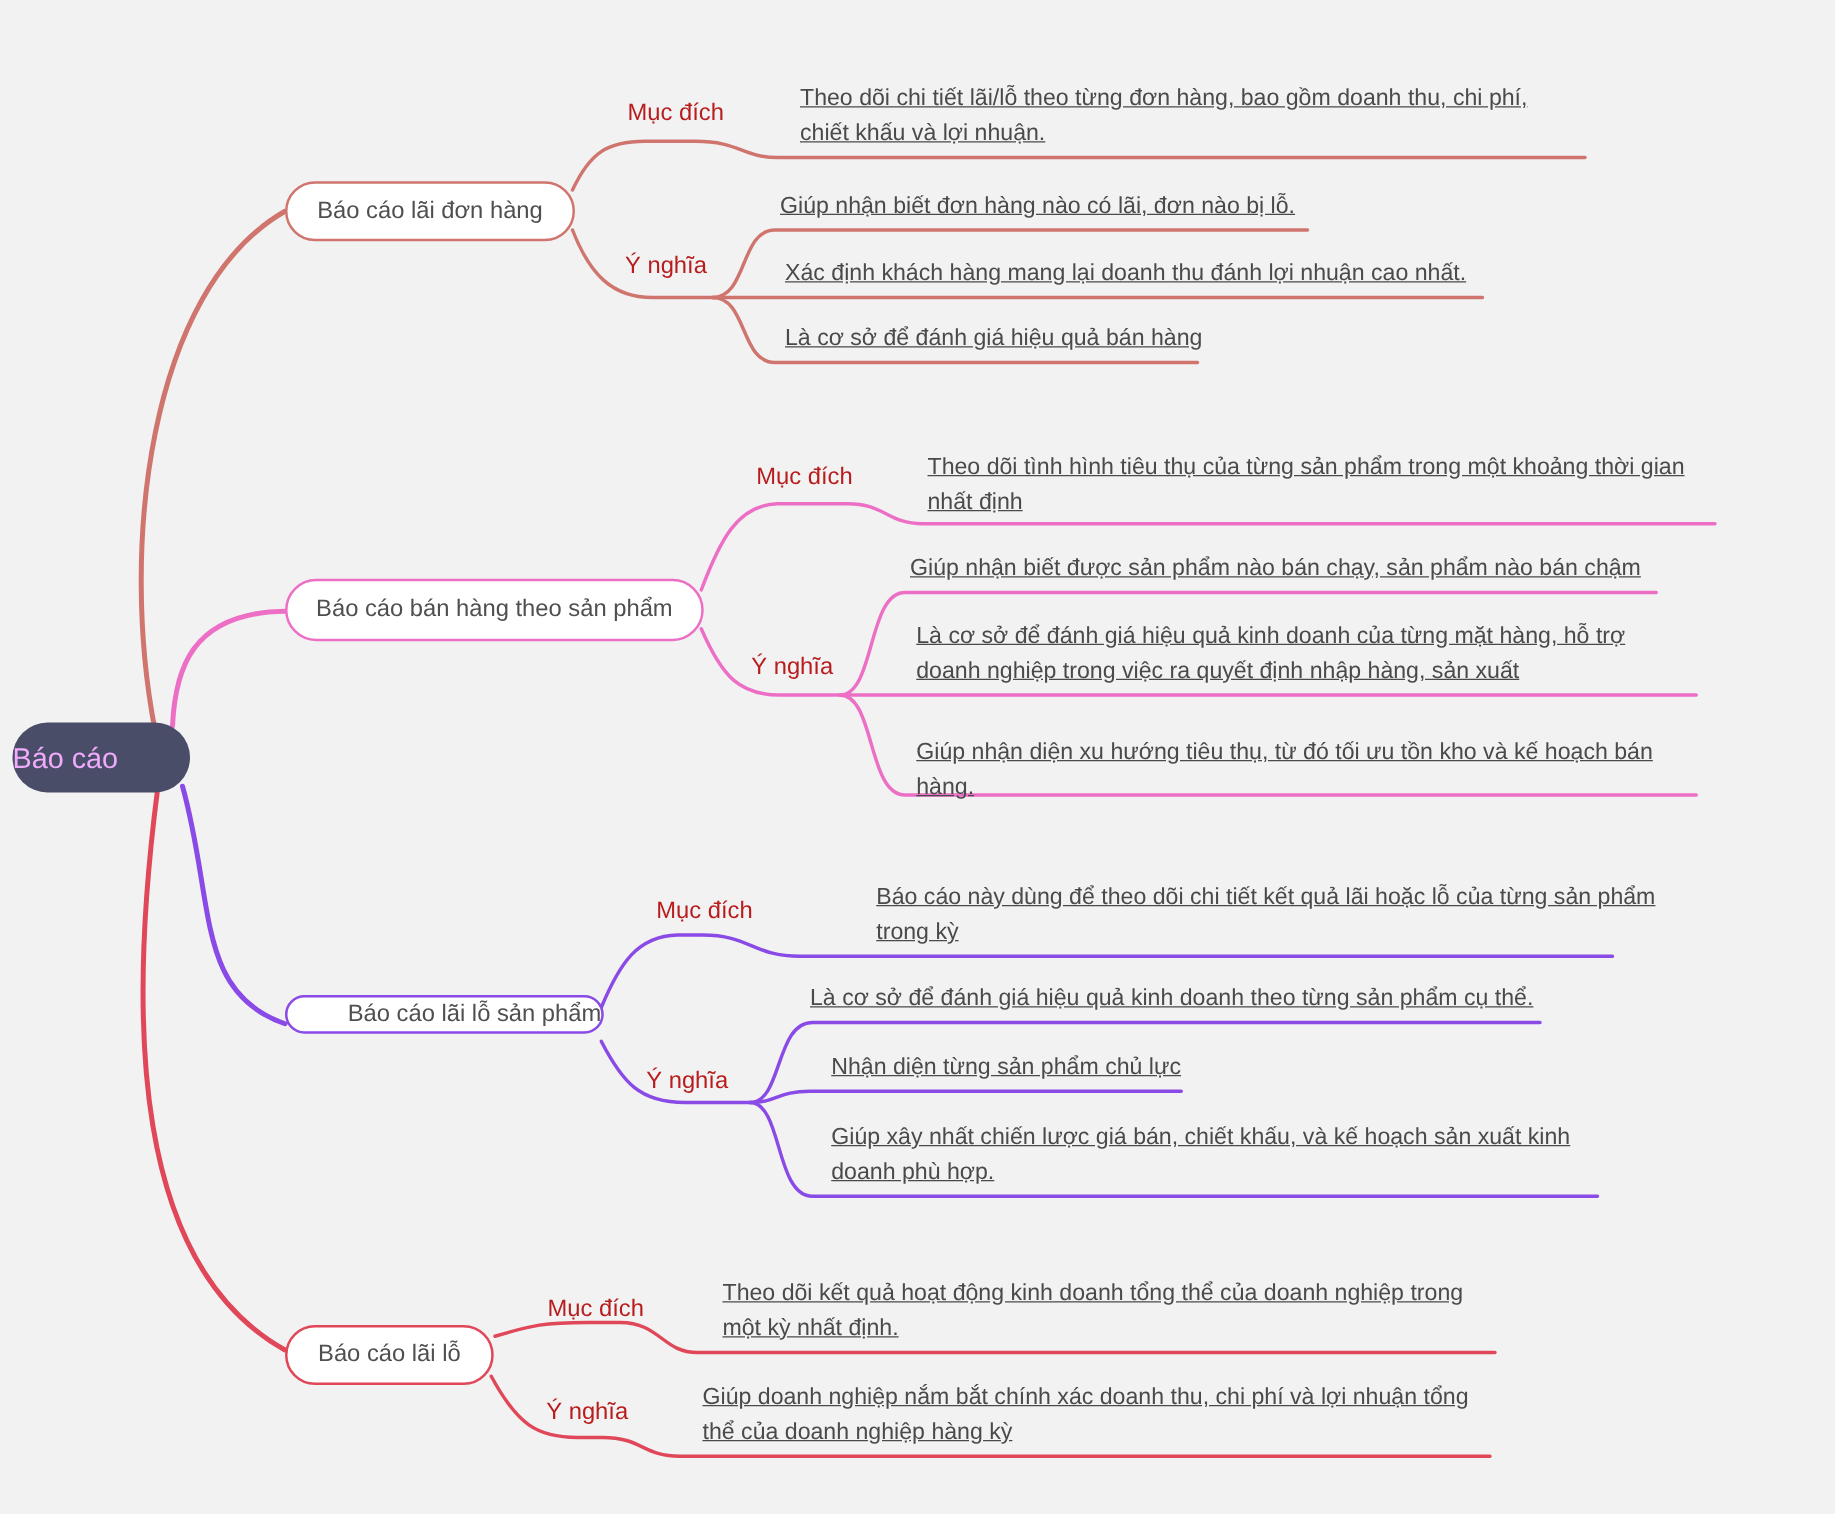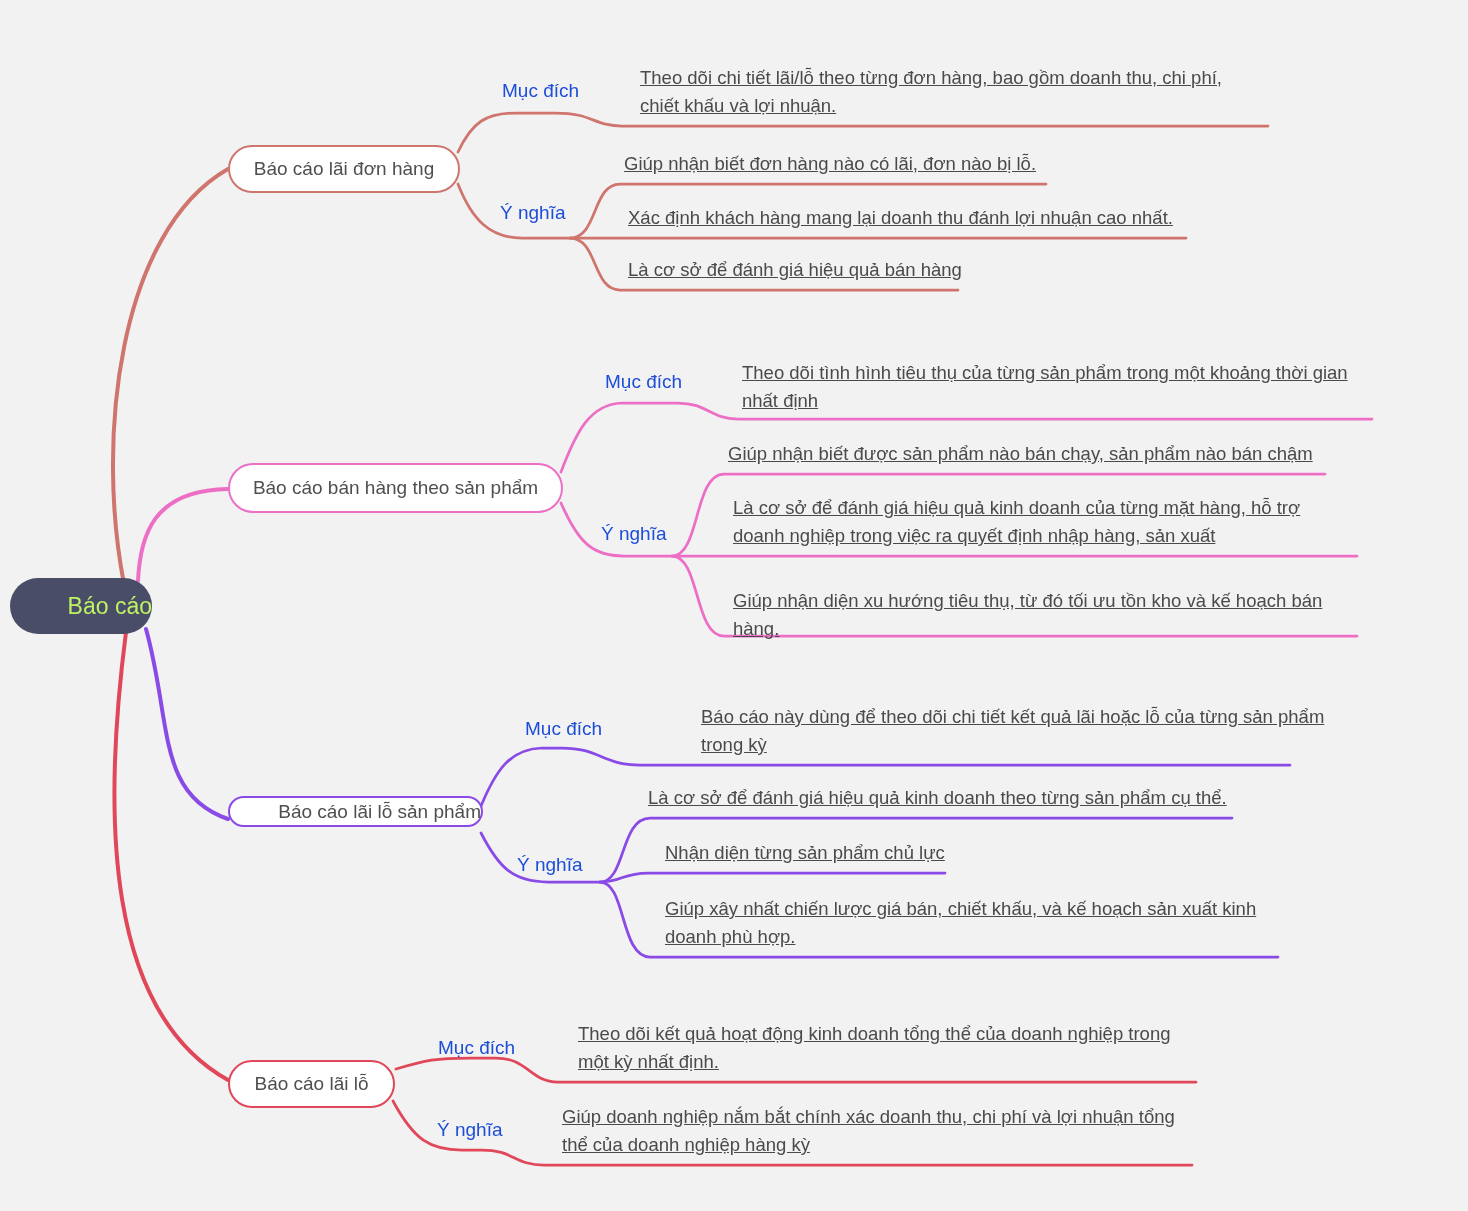--- a/index.html
+++ b/index.html
@@ -12,25 +12,25 @@
   svg.wires{position:absolute;left:0;top:0;z-index:0;}
   .node{
     position:absolute;z-index:2;background:#ffffff;
     border:2.5px solid #999;border-radius:26px;
     display:flex;align-items:center;justify-content:center;
     font-size:19px;color:#4f4f4f;white-space:nowrap;
     box-sizing:border-box;
   }
   .root{
     position:absolute;z-index:2;border-radius:28px;
-    display:flex;align-items:center;justify-content:flex-end;
-    font-size:23px;color:#bef264;white-space:nowrap;
+    display:flex;align-items:center;justify-content:flex-start;
+    font-size:23px;color:#f0abfc;white-space:nowrap;
   }
   .sublabel{
-    position:absolute;z-index:1;font-size:19px;color:#1d4ed8;white-space:nowrap;
+    position:absolute;z-index:1;font-size:19px;color:#b91c1c;white-space:nowrap;
   }
   .leaf{
     position:absolute;z-index:1;font-size:18.5px;line-height:28px;color:#4a4a4a;text-decoration:underline;
   }
 </style>
 </head>
 <body style="background: rgb(242, 242, 243);">
 
 <div id="canvas">
 

